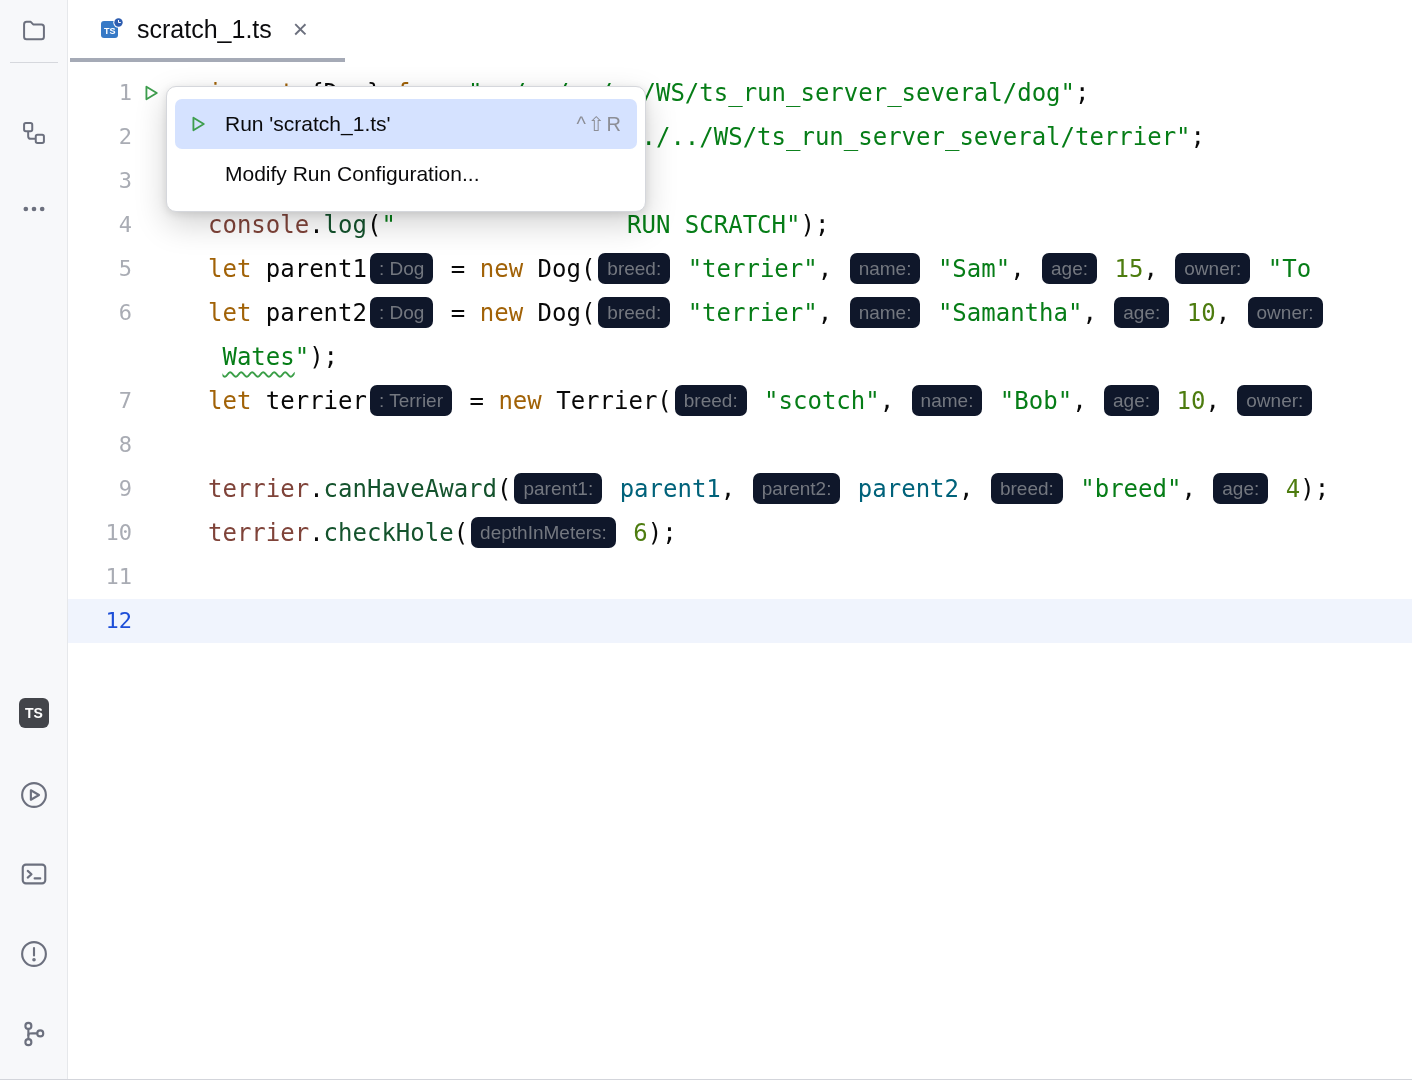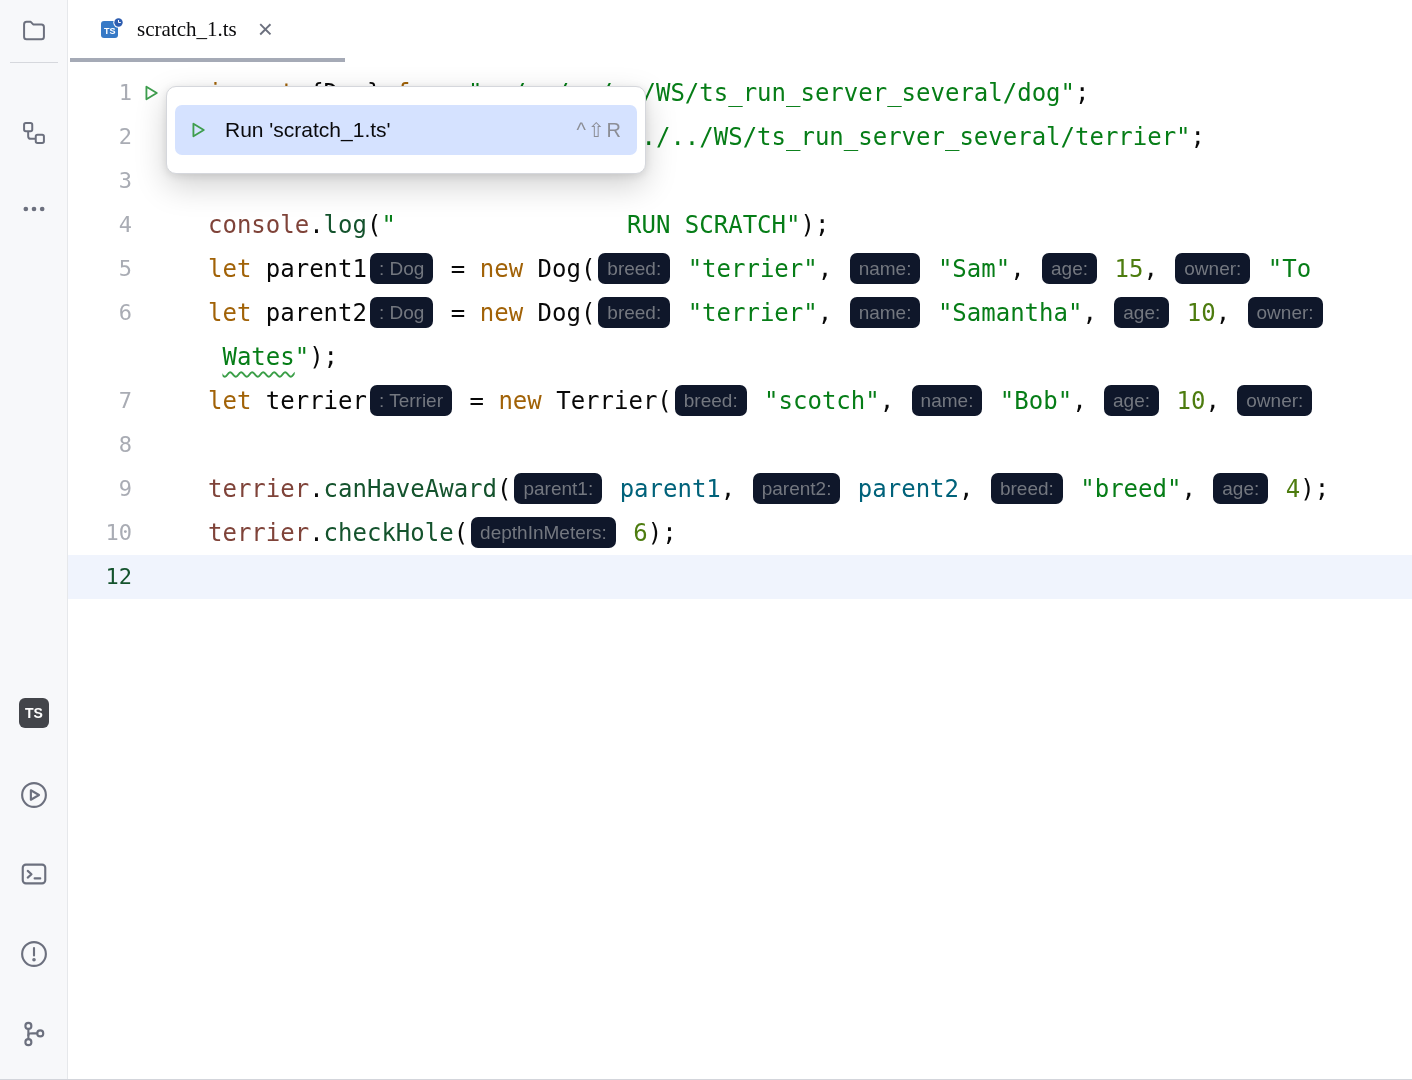--- a/index.html
+++ b/index.html
@@ -26,36 +26,36 @@
     display:flex; align-items:center; justify-content:center;
     font-family:"Liberation Sans", sans-serif;
   }
 
   
   .tabbar { position:absolute; left:68px; top:0; right:0; height:64px; background:#fff; z-index:4; }
   .tab {
     position:absolute; left:2px; top:0; height:58px; width:275px;
     display:flex; align-items:center; padding:0 14px 0 30px; gap:13px; cursor:pointer;
   }
-  .tab-label { font-size:21px; color:#0B0B0D;font-family:Liberation Serif, serif; }
+  .tab-label { font-size:25px; color:#0B0B0D; }
   .tab-close { font-size:26px; line-height:26px; color:#6C707E; margin-left:8px; cursor:pointer; }
   .tab-underline { position:absolute; left:2px; top:58px; width:275px; height:4px; background:#A5AAB6; }
 
   
   .editor {
     position:absolute; left:68px; top:64px; right:0; bottom:1px;
     background:#fff; overflow:hidden; padding-top:7px; z-index:1;
   }
   .code-row { display:flex; height:44px; line-height:44px; white-space:pre; }
   .code-row.active { background:#F0F4FD; }
   .gutter-num {
     width:64px; flex:none; text-align:right;
     font-family:"DejaVu Sans Mono", monospace; font-size:22px; color:#A9ACB4;
   }
-  .code-row.active .gutter-num { color:#14532d; }
+  .code-row.active .gutter-num { color:#1d4ed8; }
   .gutter-icon { width:76px; flex:none; position:relative; }
   .gutter-icon svg { position:absolute; left:8px; top:11px; }
   .code-text {
     flex:none; font-family:"DejaVu Sans Mono", monospace; font-size:24px;
     color:#080808; white-space:pre;
   }
   .tok-kw   { color:#a16207; }
   .tok-str  { color:#067D17; }
   .tok-num  { color:#4d7c0f; }
   .tok-obj  { color:#7F4339; }
@@ -69,21 +69,21 @@
     color:#73777F; background:#0f172a; border-radius:7px;
     padding:0 9px; height:31px; line-height:31px; margin:0 3px;
     white-space:pre;
   }
 
   
   .menu {
     position:absolute; left:166px; top:86px; width:480px;
     background:#fff; border:1px solid #D5D7DC; border-radius:10px;
     box-shadow:0 12px 32px rgba(0,0,0,0.18), 0 2px 8px rgba(0,0,0,0.10);
-    padding:18px 8px; z-index:20;
+    padding:12px 8px; z-index:20;
   }
   .menu-item {
     display:flex; align-items:center; height:50px; border-radius:7px;
     padding:0 14px 0 10px; gap:14px; cursor:pointer;
   }
   .menu-item.selected { background:#D5E2FF; }
   .menu-icon { width:26px; height:26px; flex:none; display:flex; align-items:center; justify-content:center; }
   .menu-label { flex:1; font-size:21px; color:#0A0A0C; white-space:nowrap; }
   .menu-shortcut { font-size:20px; color:#8C8E96; letter-spacing:2px; white-space:nowrap; }
 
@@ -171,28 +171,34 @@
     <div class="code-row"><span class="gutter-num">2</span><span class="gutter-icon"></span><span class="code-text"><span class="tok-kw">import</span><span class="tok-plain"> {Terrier} </span><span class="tok-kw">from</span><span class="tok-plain"> </span><span class="tok-str">"../../../../WS/ts_run_server_several/terrier"</span><span class="tok-plain">;</span></span></div>
     <div class="code-row"><span class="gutter-num">3</span><span class="gutter-icon"></span><span class="code-text"></span></div>
     <div class="code-row"><span class="gutter-num">4</span><span class="gutter-icon"></span><span class="code-text"><span class="tok-obj">console</span><span class="tok-plain">.</span><span class="tok-method">log</span><span class="tok-plain">(</span><span class="tok-str">"                RUN SCRATCH"</span><span class="tok-plain">);</span></span></div>
     <div class="code-row"><span class="gutter-num">5</span><span class="gutter-icon"></span><span class="code-text"><span class="tok-kw">let</span><span class="tok-plain"> parent1</span><span class="tok-hint">: Dog</span><span class="tok-plain"> = </span><span class="tok-kw">new</span><span class="tok-plain"> Dog(</span><span class="tok-hint">breed:</span><span class="tok-str"> "terrier"</span><span class="tok-plain">, </span><span class="tok-hint">name:</span><span class="tok-str"> "Sam"</span><span class="tok-plain">, </span><span class="tok-hint">age:</span><span class="tok-num"> 15</span><span class="tok-plain">, </span><span class="tok-hint">owner:</span><span class="tok-str"> "To</span></span></div>
     <div class="code-row"><span class="gutter-num">6</span><span class="gutter-icon"></span><span class="code-text"><span class="tok-kw">let</span><span class="tok-plain"> parent2</span><span class="tok-hint">: Dog</span><span class="tok-plain"> = </span><span class="tok-kw">new</span><span class="tok-plain"> Dog(</span><span class="tok-hint">breed:</span><span class="tok-str"> "terrier"</span><span class="tok-plain">, </span><span class="tok-hint">name:</span><span class="tok-str"> "Samantha"</span><span class="tok-plain">, </span><span class="tok-hint">age:</span><span class="tok-num"> 10</span><span class="tok-plain">, </span><span class="tok-hint">owner:</span></span></div>
     <div class="code-row"><span class="gutter-num"></span><span class="gutter-icon"></span><span class="code-text"><span class="tok-plain"> </span><span class="tok-str tok-squiggle">Wates</span><span class="tok-str">"</span><span class="tok-plain">);</span></span></div>
     <div class="code-row"><span class="gutter-num">7</span><span class="gutter-icon"></span><span class="code-text"><span class="tok-kw">let</span><span class="tok-plain"> terrier</span><span class="tok-hint">: Terrier</span><span class="tok-plain"> = </span><span class="tok-kw">new</span><span class="tok-plain"> Terrier(</span><span class="tok-hint">breed:</span><span class="tok-str"> "scotch"</span><span class="tok-plain">, </span><span class="tok-hint">name:</span><span class="tok-str"> "Bob"</span><span class="tok-plain">, </span><span class="tok-hint">age:</span><span class="tok-num"> 10</span><span class="tok-plain">, </span><span class="tok-hint">owner:</span></span></div>
     <div class="code-row"><span class="gutter-num">8</span><span class="gutter-icon"></span><span class="code-text"></span></div>
     <div class="code-row"><span class="gutter-num">9</span><span class="gutter-icon"></span><span class="code-text"><span class="tok-obj">terrier</span><span class="tok-plain">.</span><span class="tok-method">canHaveAward</span><span class="tok-plain">(</span><span class="tok-hint">parent1:</span><span class="tok-ref"> parent1</span><span class="tok-plain">, </span><span class="tok-hint">parent2:</span><span class="tok-ref"> parent2</span><span class="tok-plain">, </span><span class="tok-hint">breed:</span><span class="tok-str"> "breed"</span><span class="tok-plain">, </span><span class="tok-hint">age:</span><span class="tok-num"> 4</span><span class="tok-plain">);</span></span></div>
     <div class="code-row"><span class="gutter-num">10</span><span class="gutter-icon"></span><span class="code-text"><span class="tok-obj">terrier</span><span class="tok-plain">.</span><span class="tok-method">checkHole</span><span class="tok-plain">(</span><span class="tok-hint">depthInMeters:</span><span class="tok-num"> 6</span><span class="tok-plain">);</span></span></div>
+    <div class="code-row"><span class="gutter-num">11</span><span class="gutter-icon"></span><span class="code-text"></span></div>
     <div class="code-row active"><span class="gutter-num">12</span><span class="gutter-icon"></span><span class="code-text"></span></div>
   </div>
 
 <div class="menu" id="run-menu">
     <div class="menu-item selected">
       <span class="menu-icon">
         <svg viewBox="0 0 24 24" width="22" height="22">
           <path d="M7 5.2 18.3 12 7 18.8Z" fill="none" stroke="#3E9E4E" stroke-width="2" stroke-linejoin="round"></path>
         </svg>
       </span>
       <span class="menu-label">Run 'scratch_1.ts'</span>
       <span class="menu-shortcut">^⇧R</span>
     </div>
+    <div class="menu-item">
+      <span class="menu-icon"></span>
+      <span class="menu-label">Modify Run Configuration...</span>
+      <span class="menu-shortcut"></span>
+    </div>
   </div>
 
 <div class="bottom-line"></div>
 
 </body></html>

